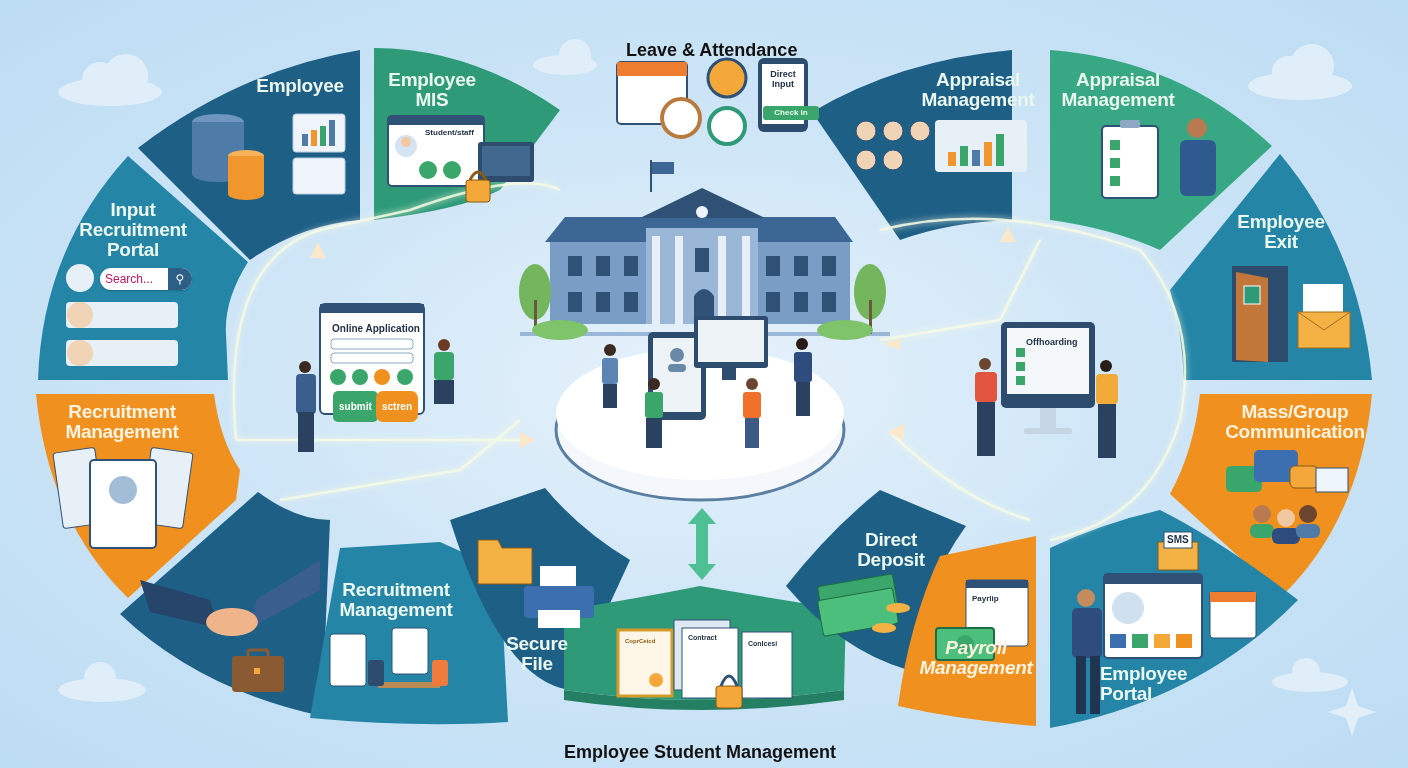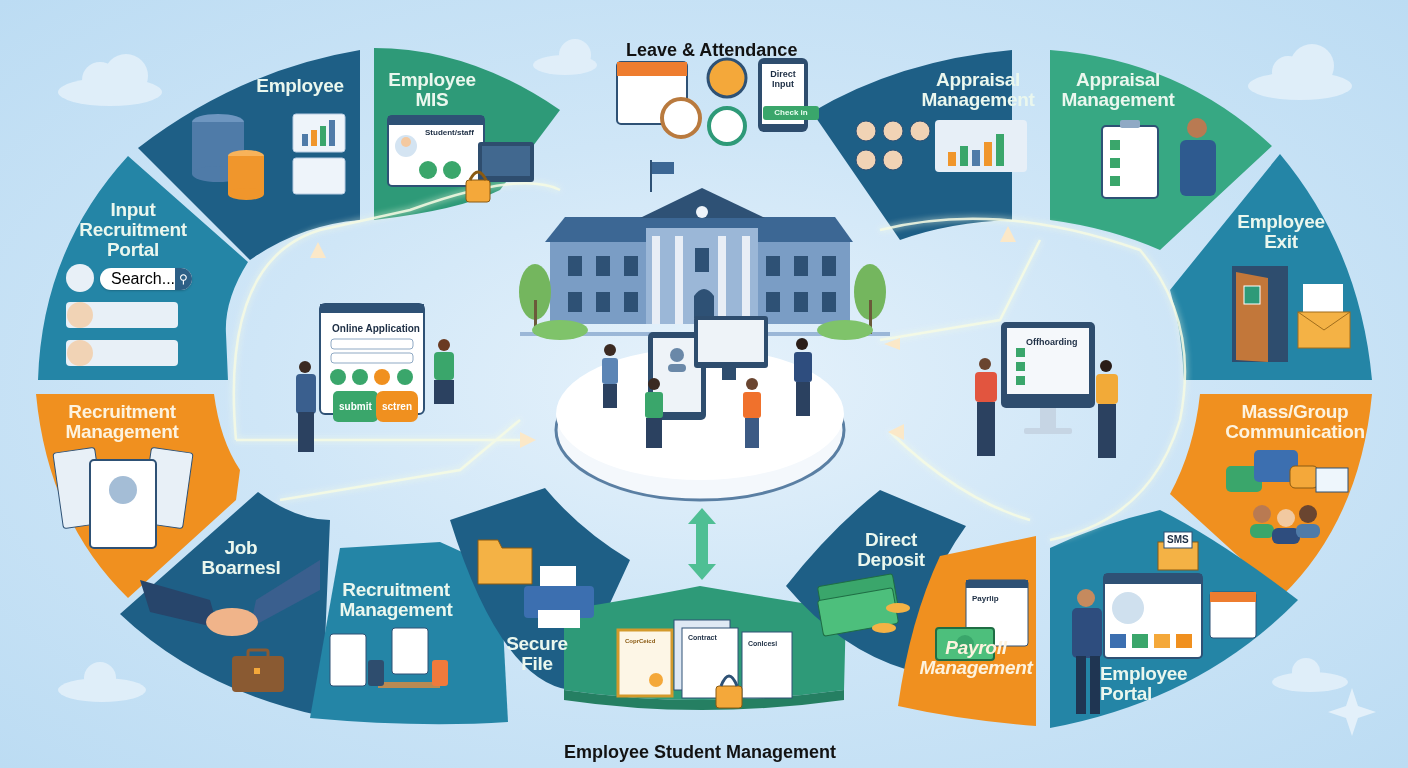--- a/index.html
+++ b/index.html
@@ -3,21 +3,21 @@
 <meta charset="utf-8">
 <style>
   html, body { margin:0; padding:0; }
   body { width:1408px; height:768px; overflow:hidden; background:#c4e0f5; font-family:"Liberation Sans", sans-serif; }
   .stage { position:relative; width:1408px; height:768px; background: radial-gradient(ellipse at 50% 50%, #e6f2fb 0%, #cfe6f7 45%, #bcdcf3 100%); overflow:hidden; }
   svg.art { position:absolute; left:0; top:0; width:1408px; height:768px; }
   .lbl { position:absolute; color:#eaf7ee; font-weight:bold; text-align:center; line-height:1.05; font-size:19px; letter-spacing:-0.3px; font-family:"Liberation Sans", sans-serif; }
   .title-dark { position:absolute; color:#121212; font-weight:bold; font-size:18px; white-space:nowrap; font-family:"Liberation Sans", sans-serif;margin-top:12px; }
   .mini { position:absolute; font-size:10px; color:#1d2e44; font-weight:bold; white-space:nowrap; font-family:"Liberation Sans", sans-serif; }
   .search-box { position:absolute; left:100px; top:268px; width:92px; height:22px; background:#fff; border-radius:11px; display:flex; align-items:center; overflow:hidden; box-shadow:0 1px 2px rgba(0,0,0,.2); }
-  .search-box span.txt { flex:1; font-size:16px; color:#000000; padding-left:11px; }
+  .search-box span.txt { flex:1; font-size:12px; color:#be185d; padding-left:5px; }
   .search-box span.btn { width:24px; height:22px; background:#2d5f86; color:#fff; display:flex; align-items:center; justify-content:center; font-size:12px; }
   .pill { position:absolute; font-size:10px; color:#fff; border-radius:5px; padding:10px 6px; font-weight:bold; }
   .checkin { position:absolute; left:763px; top:106px; width:56px; height:14px; background:#3aa66b; color:#e8fff0; font-size:8px; text-align:center; line-height:14px; border-radius:3px; font-weight:bold; }
 </style>
 </head>
 <body>
 
 <div class="stage">
 
   <svg class="art" viewBox="0 0 1408 768">
@@ -435,24 +435,20 @@
   <div class="lbl" style="left:56px; top:402px; width:132px; color:#fdf3df;">
     <div>Recruitment</div>
       <div>Management</div>
   </div>
 
   <div class="lbl" style="left:1222px; top:402px; width:146px; color:#fdf3df;">
     <div>Mass/Group</div>
       <div>Communication</div>
   </div>
 
-  <div class="lbl" style="left:186px; top:538px; width:110px;">
-    <div>Job</div>
-      <div>Boarnesl</div>
-  </div>
 
   <div class="lbl" style="left:334px; top:580px; width:124px;">
     <div>Recruitment</div>
       <div>Management</div>
   </div>
 
   <div class="lbl" style="left:502px; top:634px; width:70px;">
     <div>Secure</div>
       <div>File</div>
   </div>

